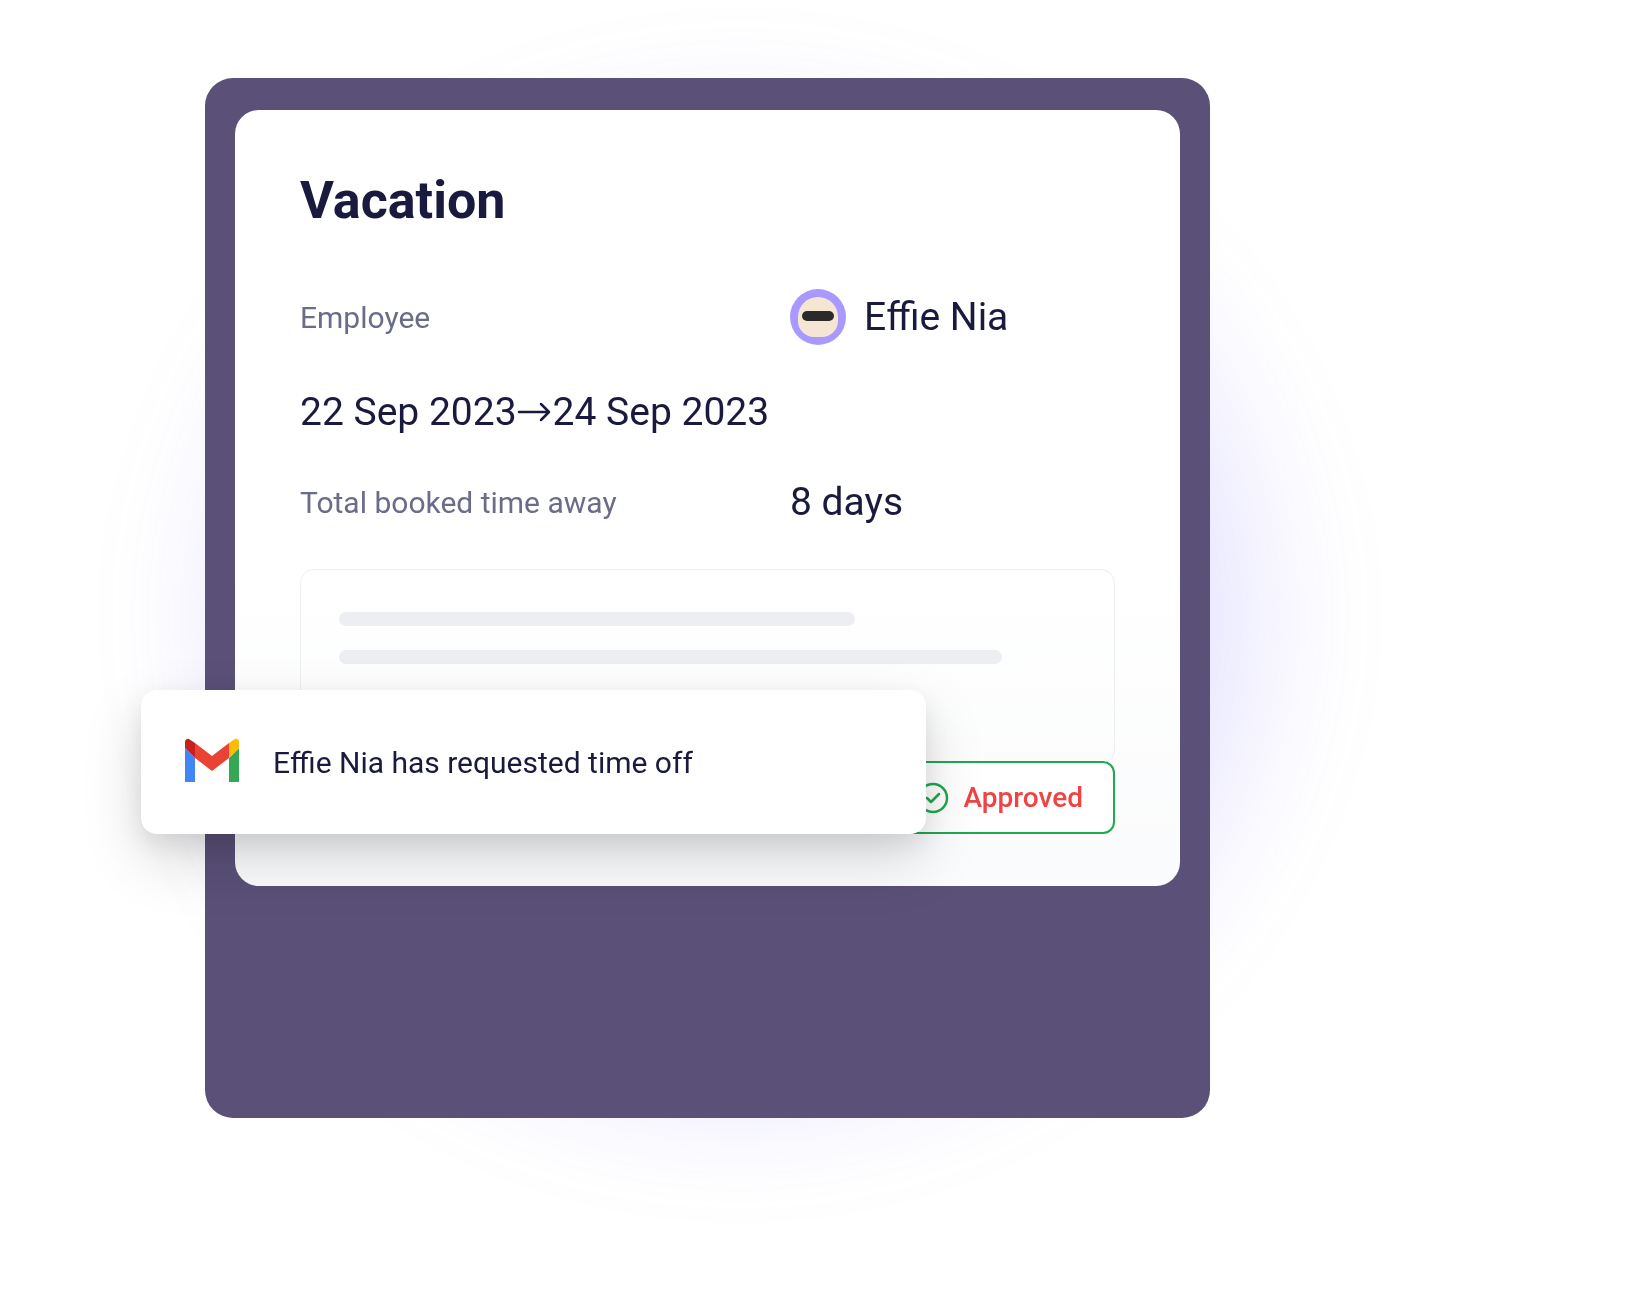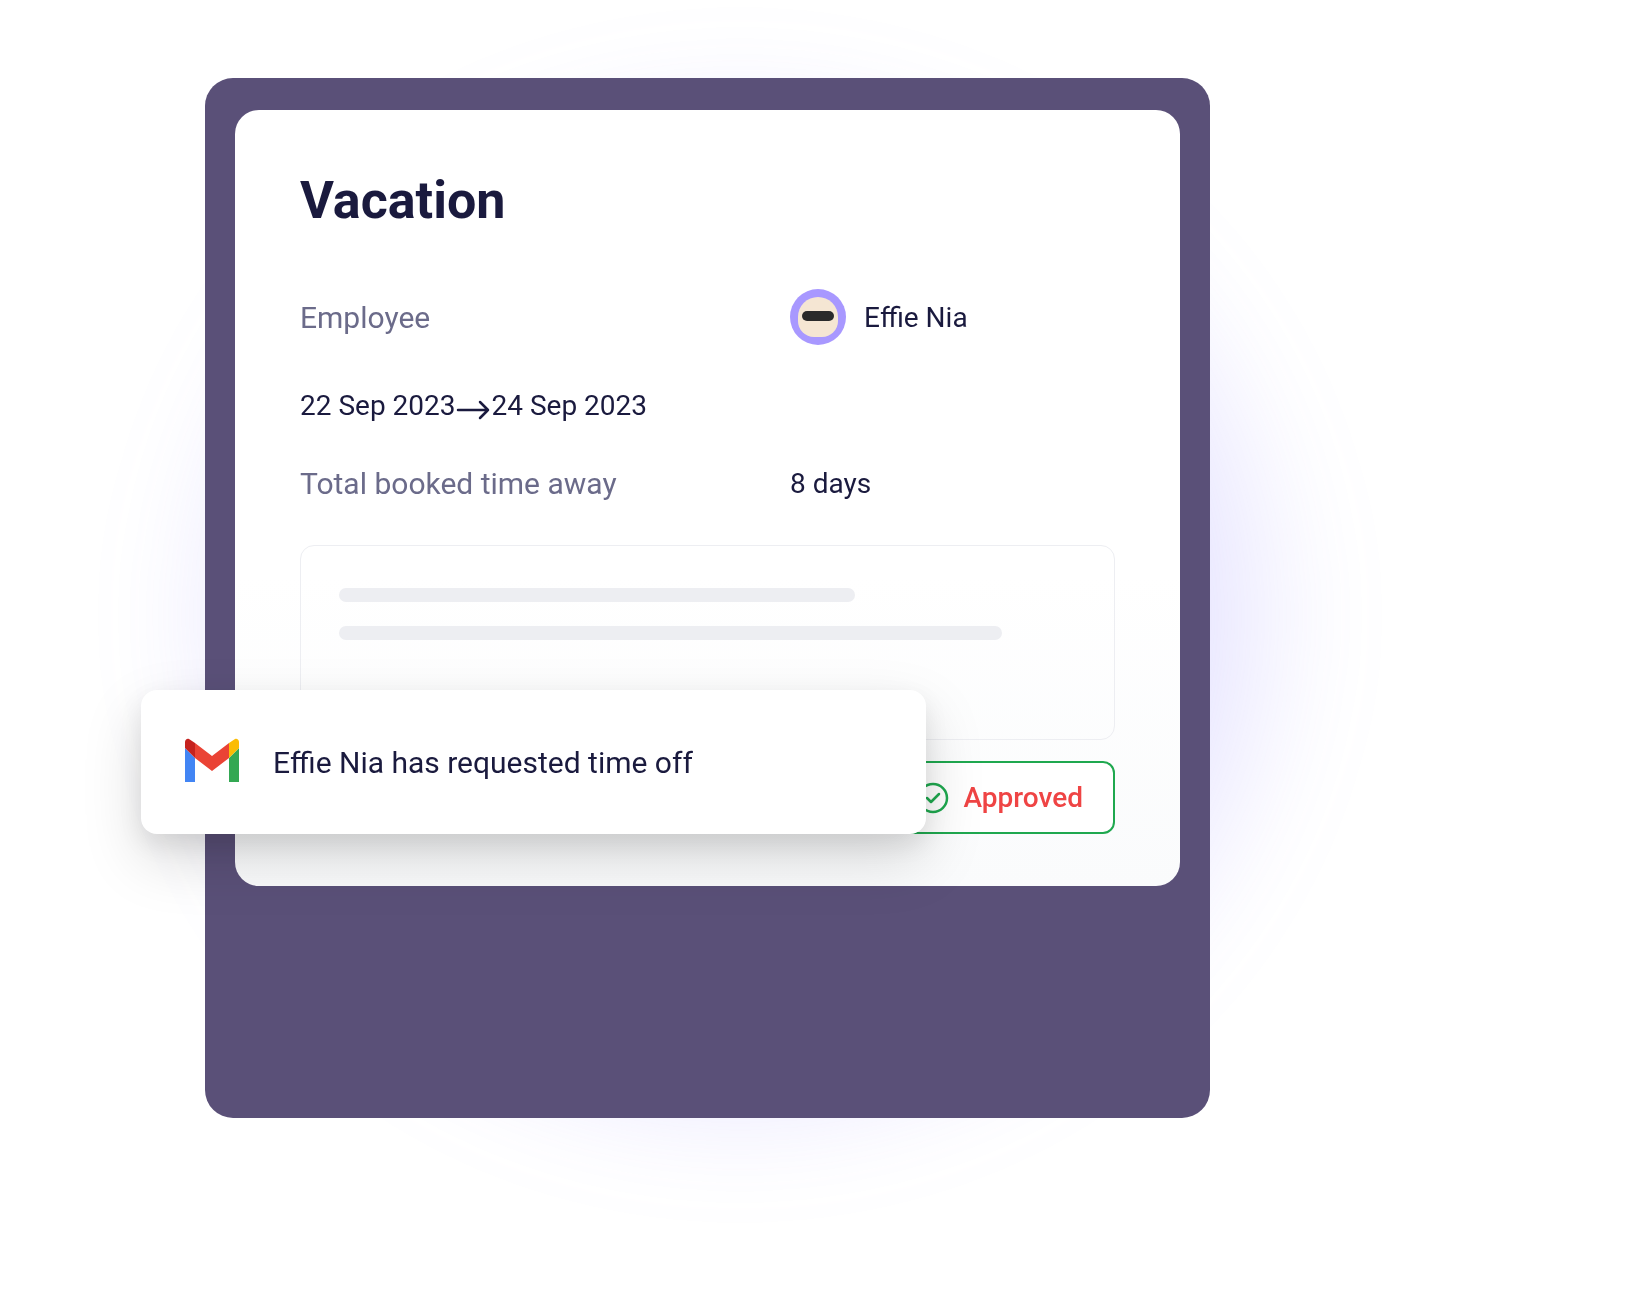--- a/index.html
+++ b/index.html
@@ -64,21 +64,21 @@
     .detail-label {
       width: 490px;
       font-size: 30px;
       font-weight: 400;
       color: #6b6b8a;
     }
     
     .detail-value {
       display: flex;
       align-items: center;
-      font-size: 28px;
+      font-size: 39px;
       font-weight: 400;
       color: #1a1a3e;
     }
     
     .avatar {
       width: 56px;
       height: 56px;
       border-radius: 50%;
       background: #a898ff;
       margin-right: 18px;
@@ -102,21 +102,21 @@
       top: 22px;
       left: 12px;
       width: 32px;
       height: 10px;
       background: #2a2a2a;
       border-radius: 5px;
     }
     
     .date-range {
       display: flex;
-      align-items: flex-end;
+      align-items: center;
     }
     
     .arrow-icon {
       display: inline-flex;
       align-items: center;
     }
     
     .placeholder-box {
       margin-top: 18px;
       border: 1px solid #edeef2;

